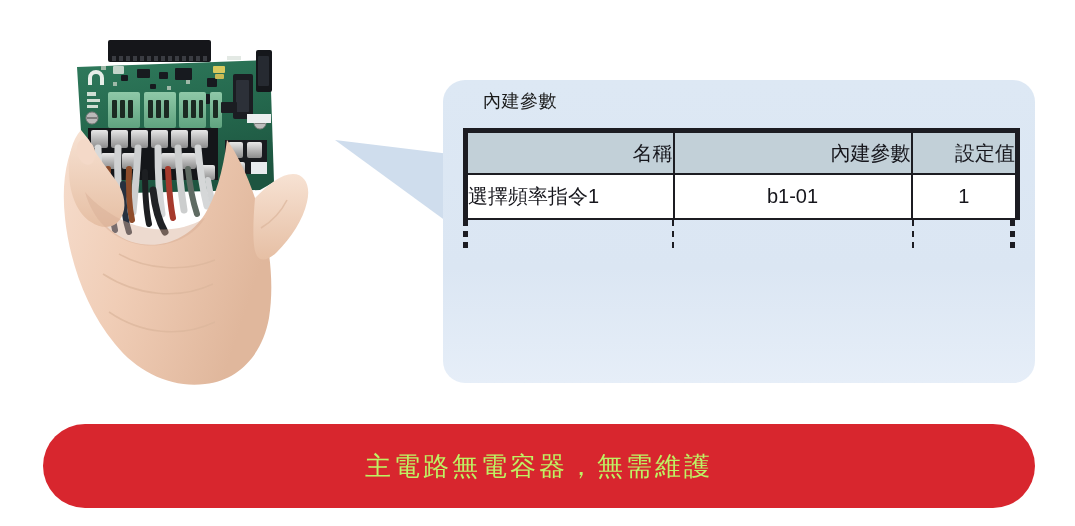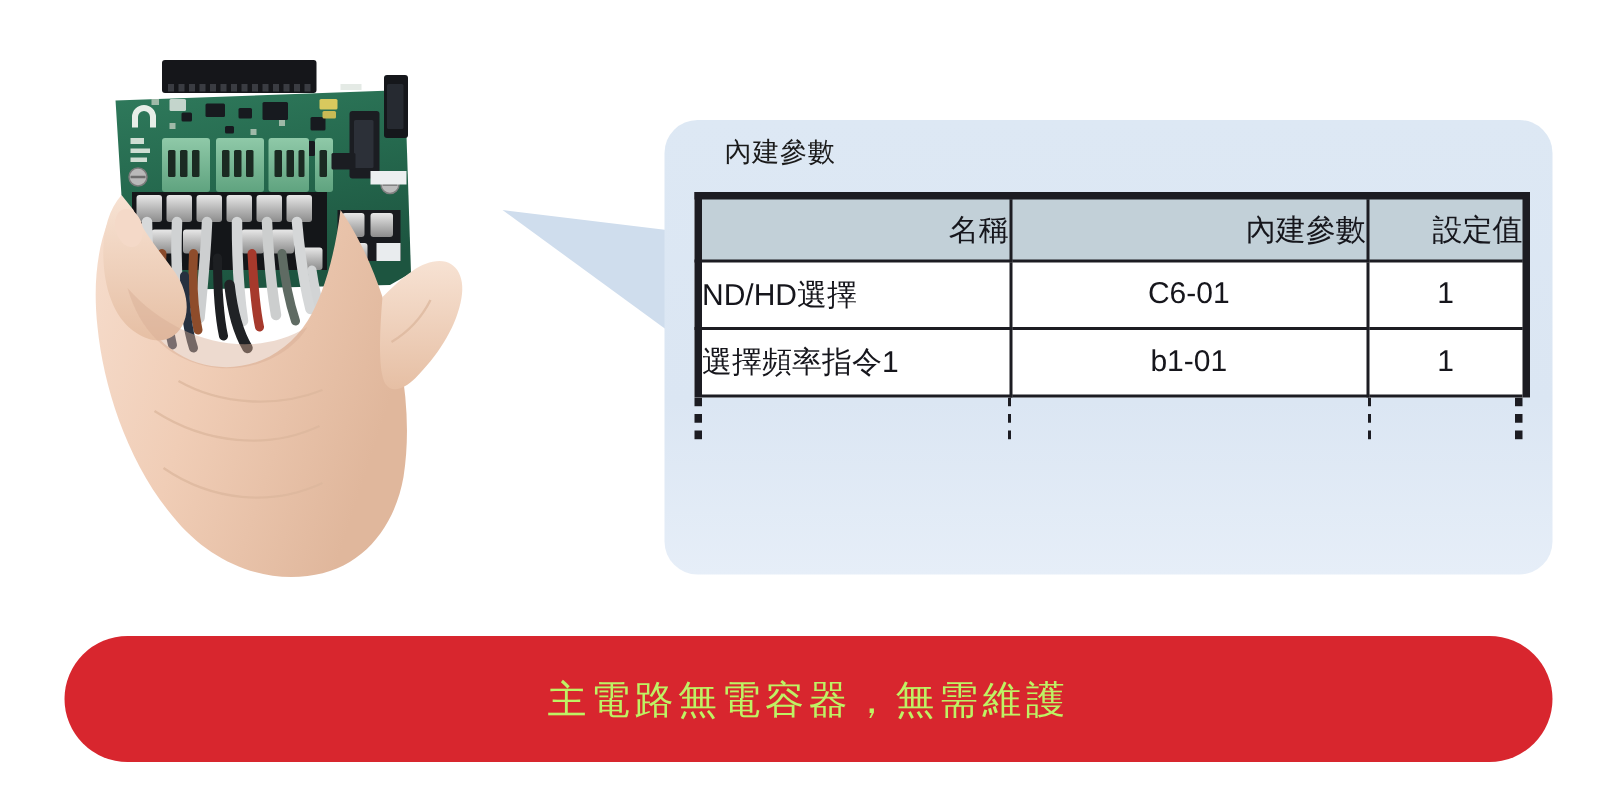--- a/index.html
+++ b/index.html
@@ -374,25 +374,20 @@
       </colgroup>
       <thead>
         <tr>
           <th>名稱</th>
           <th>內建參數</th>
           <th>設定值</th>
         </tr>
       </thead>
       <tbody>
         <tr>
-          <td class="cell-name">ND/HD選擇</td>
-          <td class="cell-num">C6-01</td>
-          <td class="cell-val">1</td>
-        </tr>
-        <tr>
           <td class="cell-name">選擇頻率指令1</td>
           <td class="cell-num">b1-01</td>
           <td class="cell-val">1</td>
         </tr>
       </tbody>
     </table>
 
     <div id="table-continuation">
       <div class="dash-col" id="dash-left"></div>
       <div class="dash-col" id="dash-mid1"></div>

